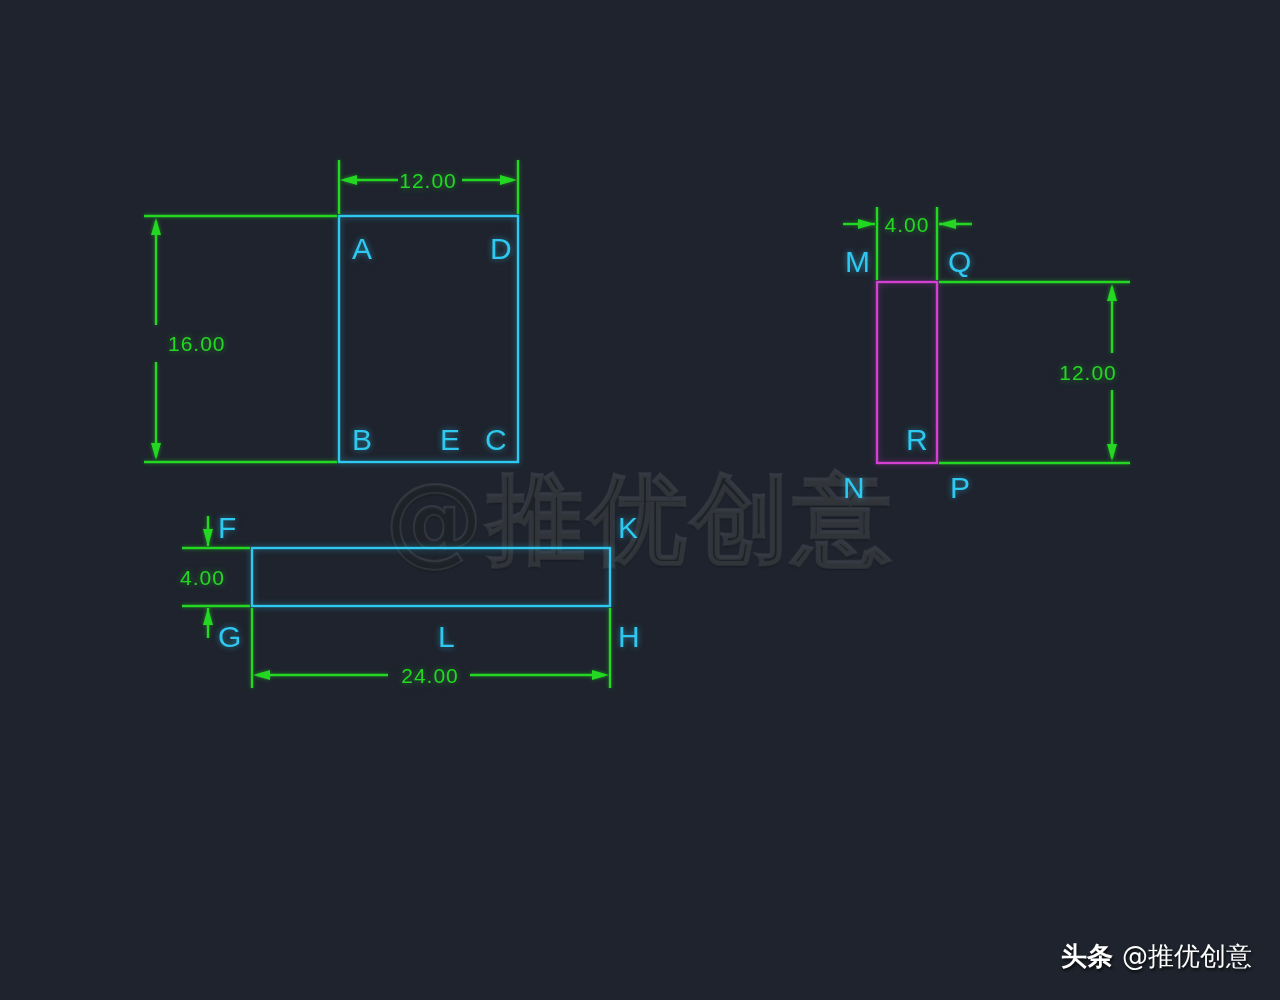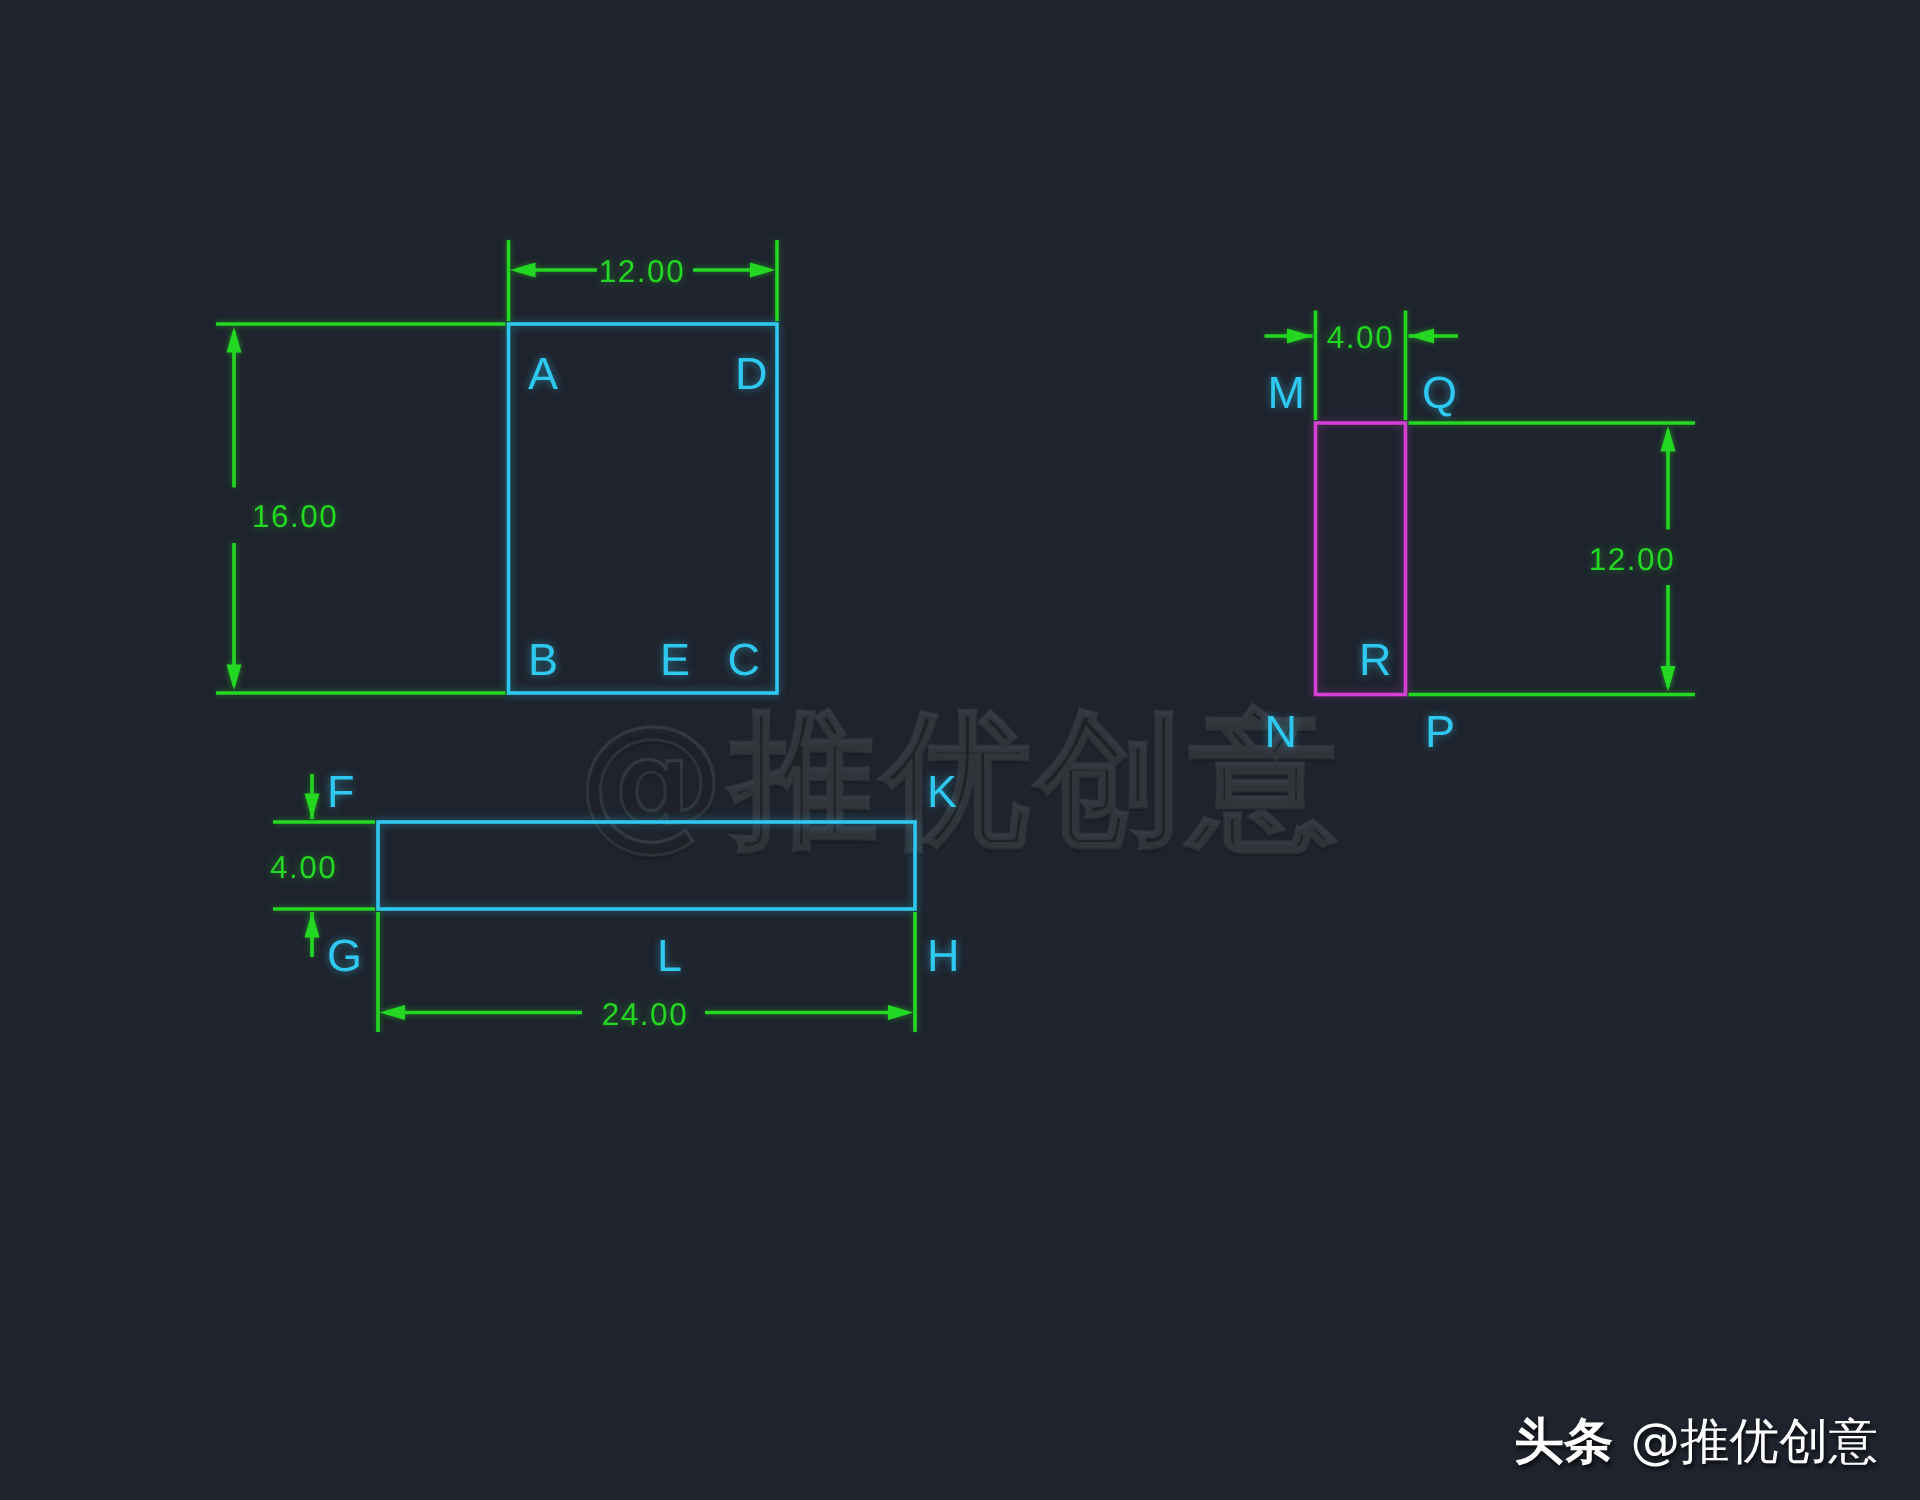--- a/index.html
+++ b/index.html
@@ -78,23 +78,23 @@
     -webkit-text-stroke: 2px rgba(255,255,255,0.085);
     text-shadow: 0 2px 2px rgba(0,0,0,0.25);
     user-select: none;
     pointer-events: none;
     white-space: nowrap;
   }
   
   #watermark-brand {
     position: absolute;
     right: 28px;
-    bottom: 16px;
+    bottom: 26px;
     font-family: "DejaVu Sans", sans-serif;
-    font-size: 33px;
+    font-size: 26px;
     font-weight: bold;
     color: #ffffff;
     text-shadow: 1px 2px 3px rgba(0,0,0,0.8);
     user-select: none;
     white-space: nowrap;
   }
   #watermark-brand .brand-at {
     font-weight: normal;
   }
 </style>

